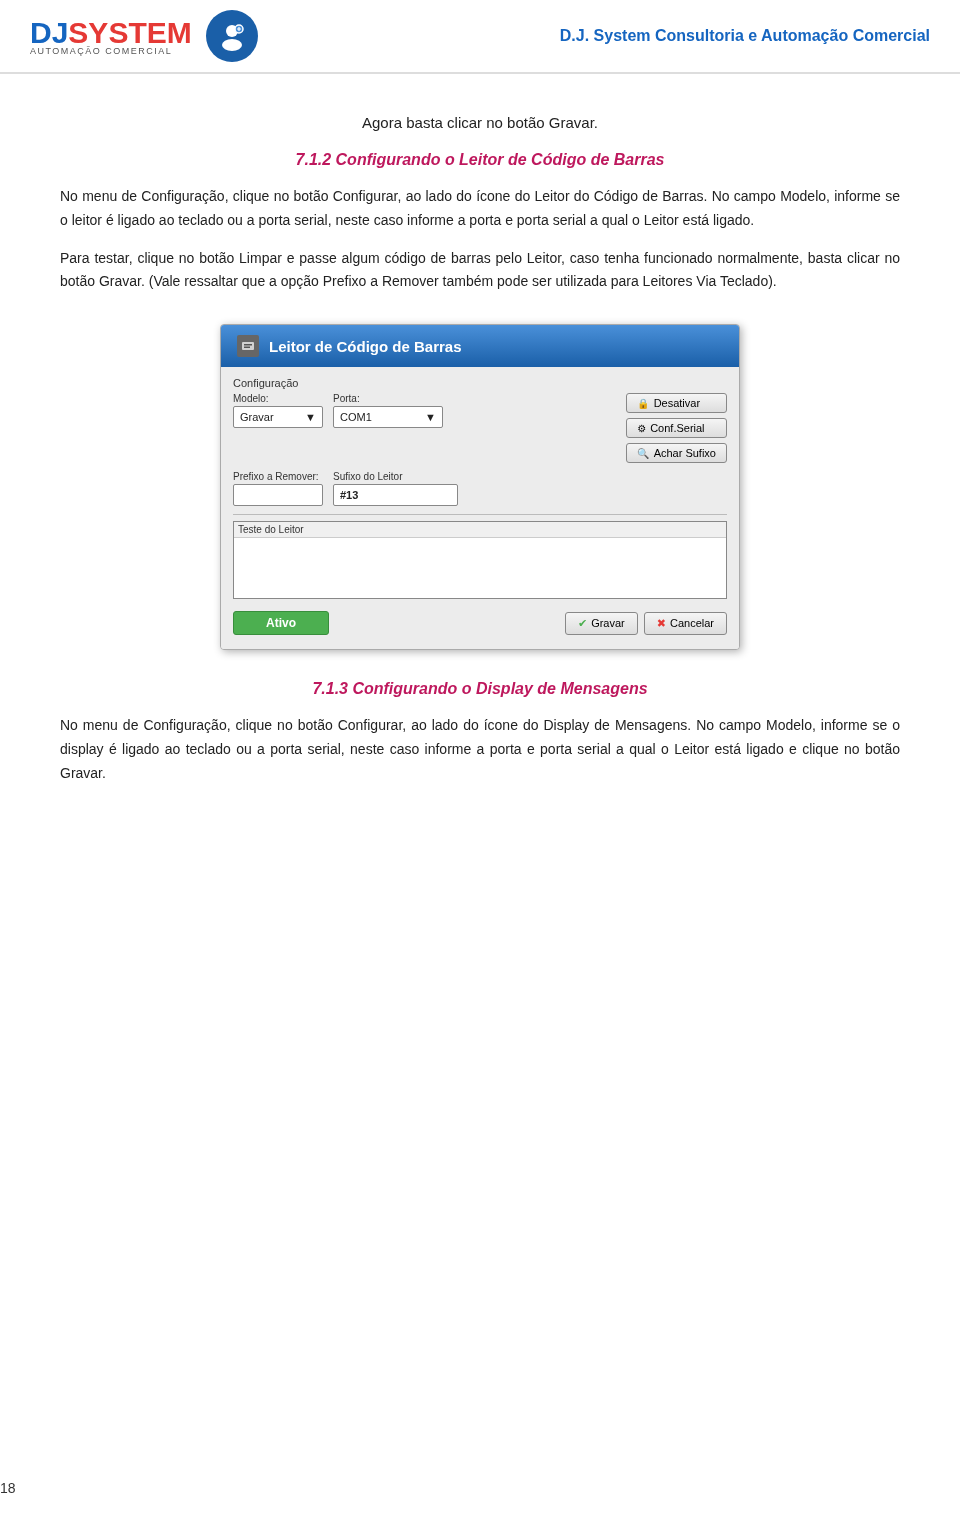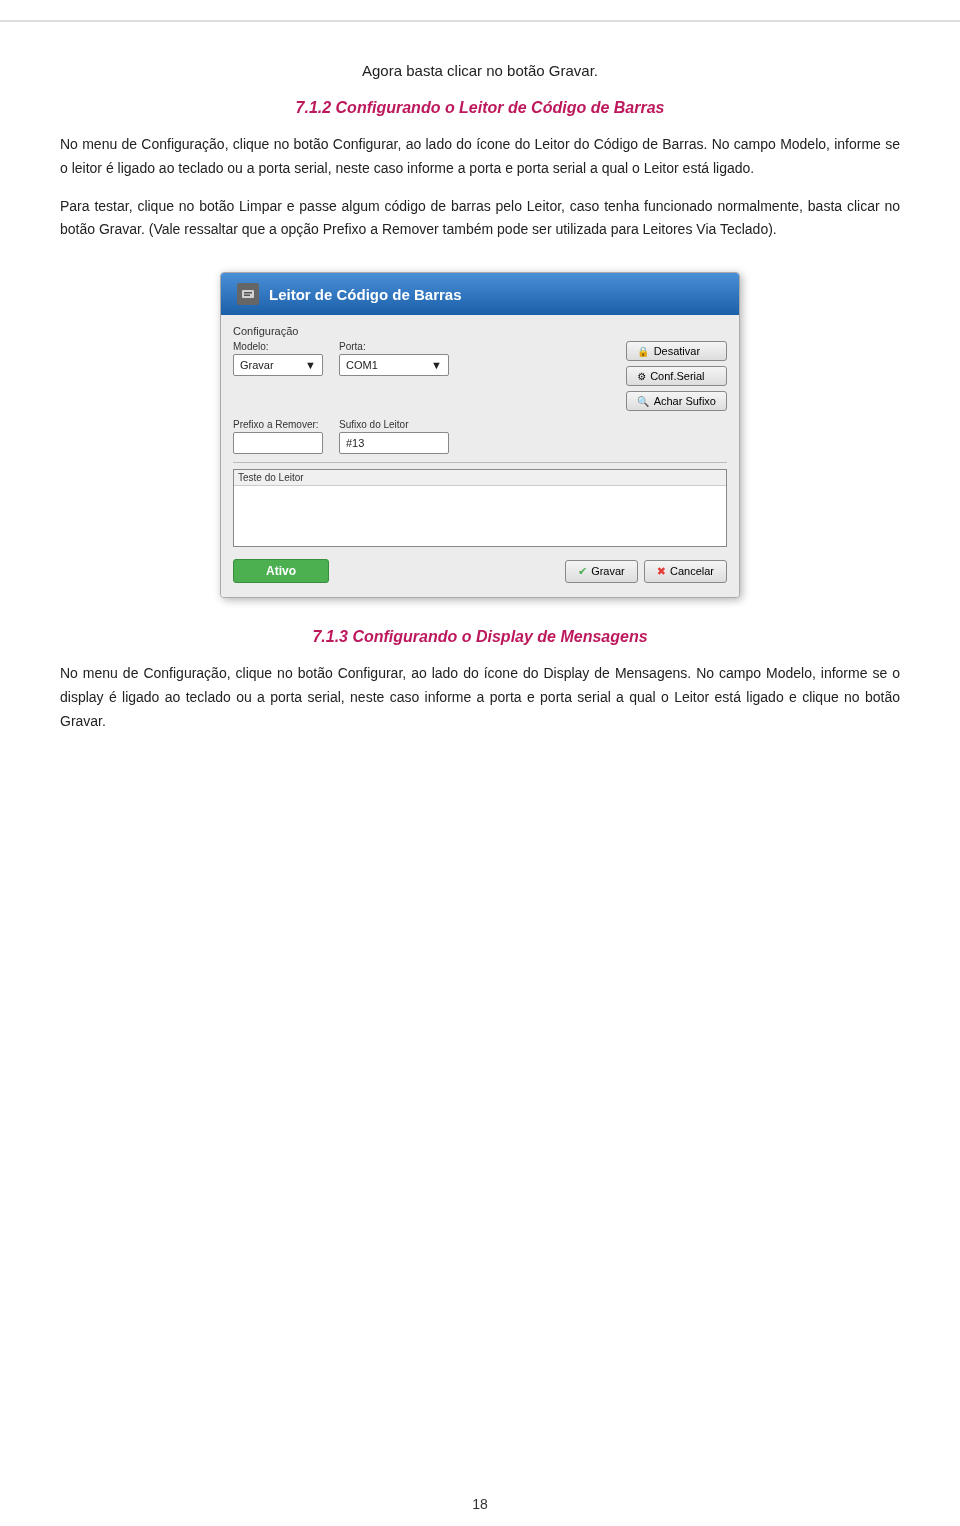--- a/index.html
+++ b/index.html
@@ -109,21 +109,21 @@
     }
 
     .dialog-section-label {
       font-size: 11px;
       color: #333;
       margin-bottom: 4px;
     }
 
     .dialog-row {
       display: flex;
-      gap: 16px;
+      gap: 10px;
       margin-bottom: 8px;
       align-items: flex-start;
     }
 
     .dialog-field-group {
       display: flex;
       flex-direction: column;
       gap: 2px;
     }
 
@@ -153,21 +153,22 @@
       background: white;
       border: 1px solid #888;
       border-radius: 2px;
       padding: 2px 6px;
       font-size: 11px;
       height: 22px;
       width: 90px;
     }
 
     .dialog-input-suffix {
-      width: 110px;
+      width: 125px;
+      font-weight: bold;
     }
 
     .dialog-buttons-right {
       display: flex;
       flex-direction: column;
       gap: 5px;
       margin-left: auto;
     }
 
     .dialog-btn {
@@ -282,36 +283,57 @@
       padding: 4px 12px;
       font-size: 11px;
       cursor: pointer;
       display: flex;
       align-items: center;
       gap: 4px;
     }
 
     
     .page-number {
-      text-align: center;
+      text-align: left;
       font-size: 14px;
       color: #333;
       position: absolute;
-      bottom: 14px;
+      bottom: 30px;
       left: 0;
       right: 0;
     }
 
     .check-icon { color: #4caf50; }
     .x-icon { color: #e53935; }
   </style>
 </head>
 <body>
 
 <div class="header">
+  <div class="logo-area">
+    <div style="display:flex; flex-direction:column; align-items:flex-start;">
+      <div style="display:flex; align-items:baseline; gap:0;">
+        <span style="font-size:30px; font-weight:900; color:#1565c0; font-family:'Arial Black',Arial,sans-serif;">DJ</span>
+        <span style="font-size:30px; font-weight:900; color:#e53935; font-family:'Arial Black',Arial,sans-serif;">SYSTEM</span>
+      </div>
+      <div style="font-size:9px; color:#555; letter-spacing:1.5px; text-transform:uppercase; margin-top:-4px;">AUTOMAÇÃO COMERCIAL</div>
+    </div>
+
+    <div style="width:52px; height:52px; position:relative; margin-left:6px;">
+      <div style="width:52px;height:52px;background:#1a5fa8;border-radius:50%;display:flex;align-items:center;justify-content:center;">
+        <svg width="30" height="30" viewBox="0 0 30 30" fill="none" xmlns="http://www.w3.org/2000/svg">
+          <circle cx="15" cy="10" r="6" fill="white"></circle>
+          <ellipse cx="15" cy="24" rx="10" ry="6" fill="white"></ellipse>
+          <circle cx="22" cy="8" r="4" fill="#4a90d9" stroke="white" stroke-width="1.5"></circle>
+          <path d="M20 8 h4 M22 6 v4" stroke="white" stroke-width="1.2"></path>
+        </svg>
+      </div>
+    </div>
+  </div>
+  <div class="header-title">D.J. System Consultoria e Automação Comercial</div>
 </div>
 
 <div class="content">
 
   <div class="section-intro">
     <p>Agora basta clicar no botão Gravar.</p>
   </div>
 
   <div class="section-heading">7.1.2  Configurando o Leitor de Código de Barras</div>
 

